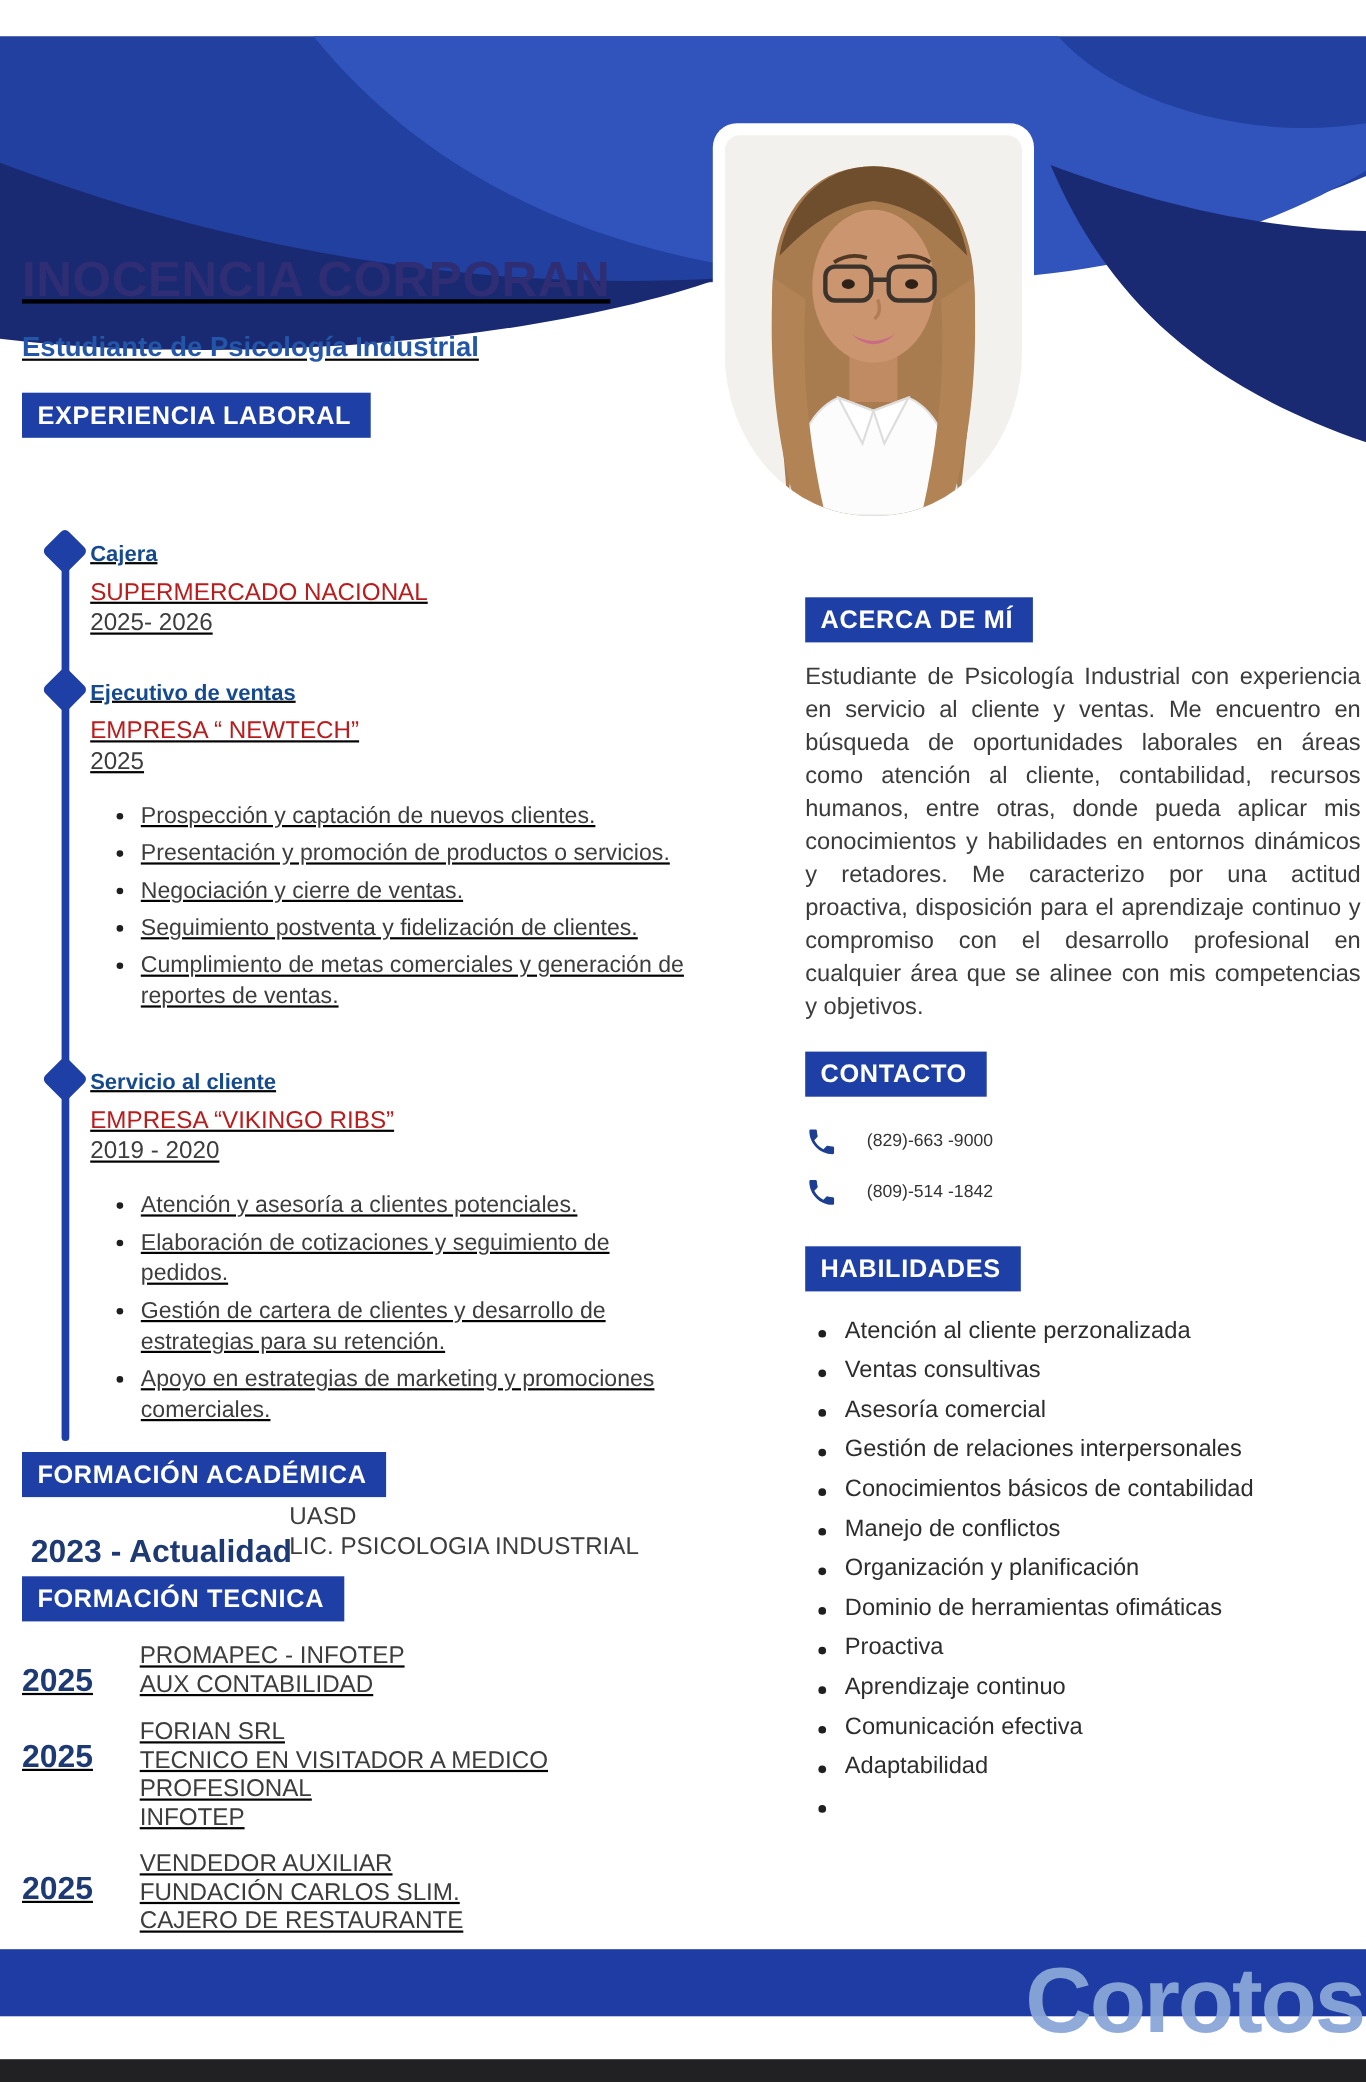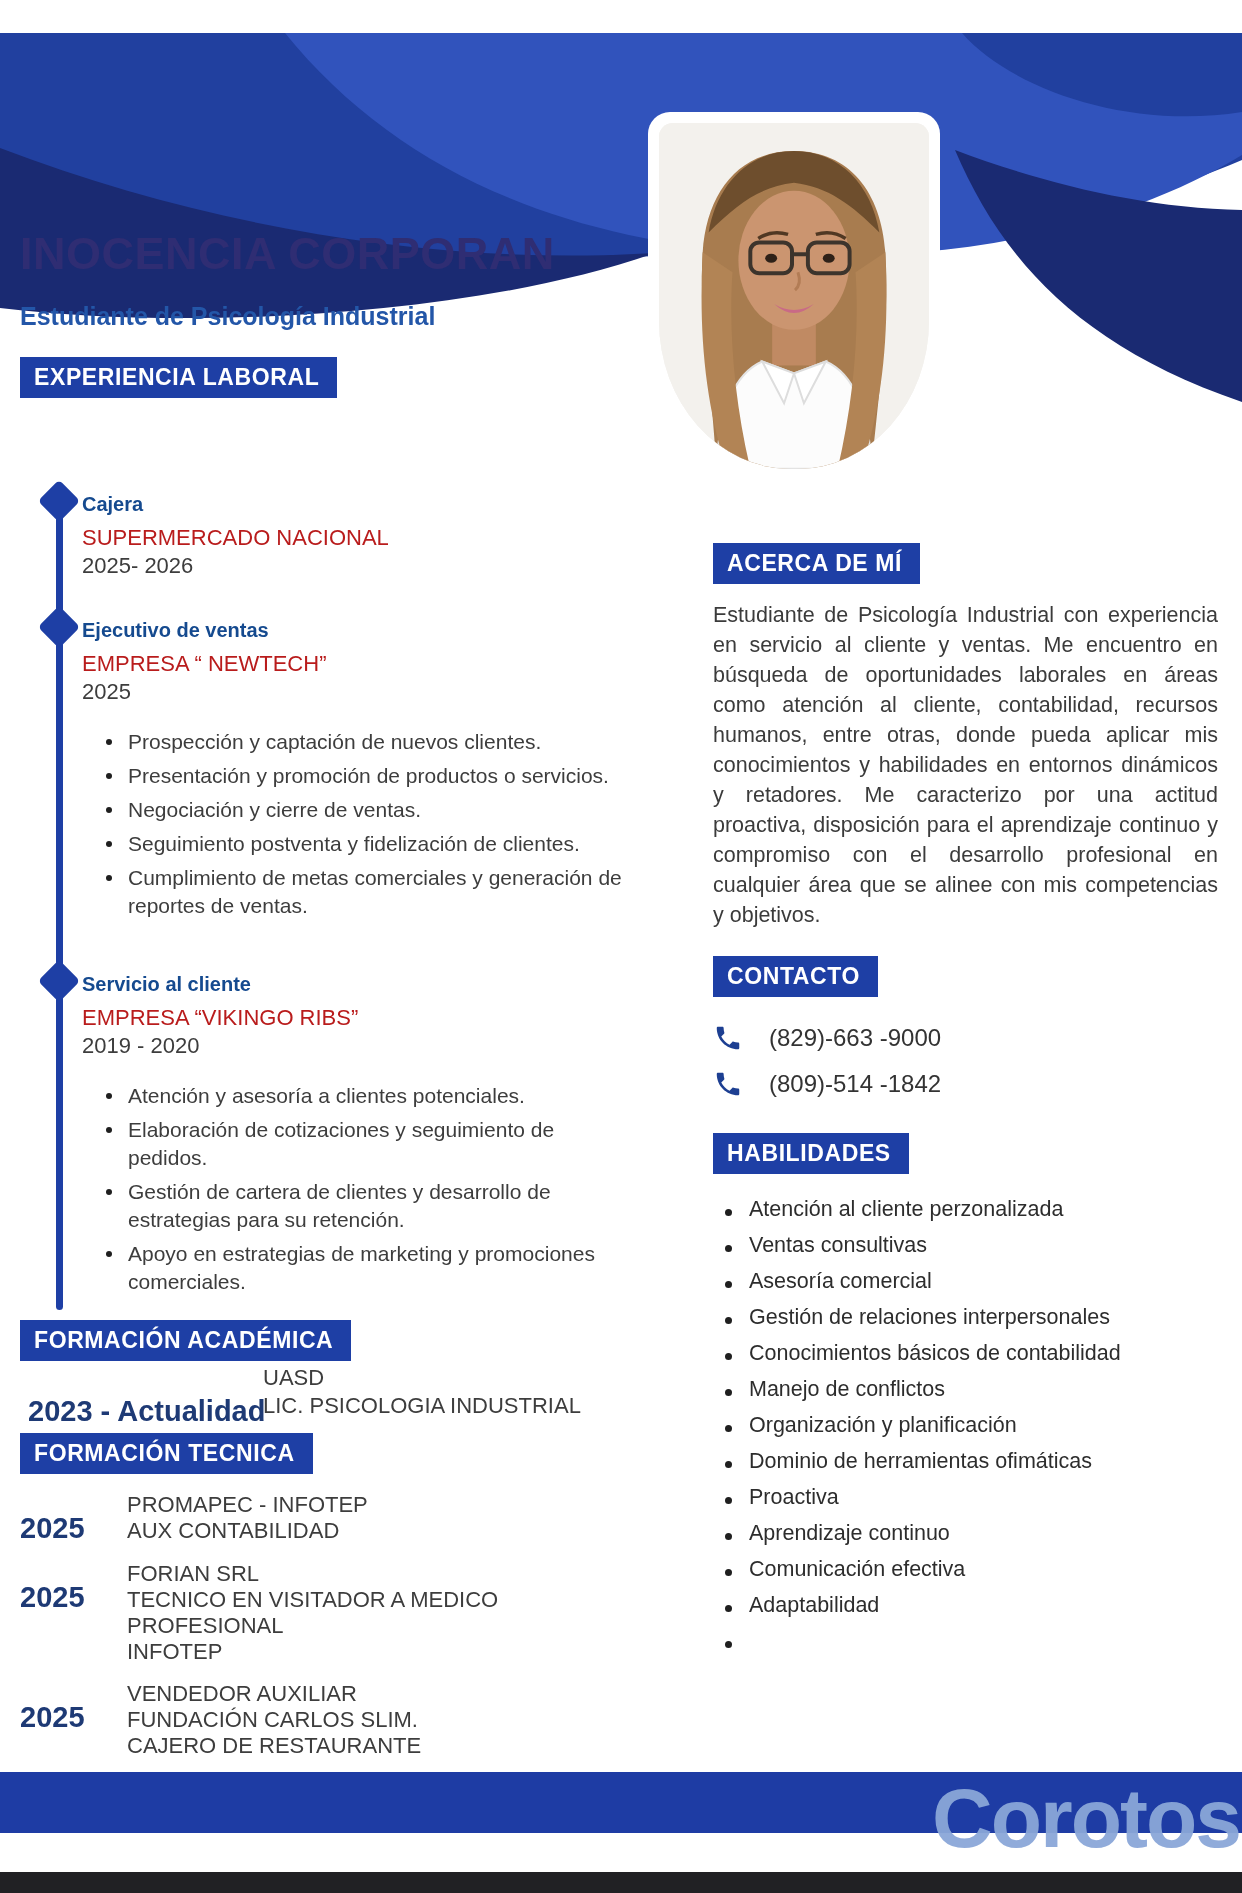--- a/index.html
+++ b/index.html
@@ -18,21 +18,21 @@
   .photo-inner{
     width:100%;height:100%;overflow:hidden;
     border-radius:14px 14px 132px 132px / 14px 14px 148px 148px;background:#f3f1ed;
   }
   
   .chip{
     display:inline-block;background:#1e3fa5;color:#ffffff;font-weight:700;
     font-size:23px;letter-spacing:.6px;padding:9px 18px 9px 14px;line-height:23px;
   }
   
-  .left-col{position:absolute;left:20px;top:228px;width:614px;z-index:2;}
+  .left-col{position:absolute;left:20px;top:228px;width:614px;z-index:2;text-decoration:underline;}
   .person-name{margin:0;font-size:45px;line-height:52px;font-weight:700;color:#2f2d73;letter-spacing:.5px;}
   .person-title{margin-top:22px;font-size:25px;font-weight:700;color:#2356a8;}
   .chip-exp{margin-top:26px;}
   .jobs{position:relative;margin-top:86px;}
   .timeline-line{position:absolute;left:36px;top:22px;bottom:-14px;width:7px;background:#1e3fa5;border-radius:4px;}
   .job{position:relative;padding-left:62px;}
   .job + .job{margin-top:44px;}
   .job:nth-of-type(3){margin-top:30px;}
   .diamond{
     position:absolute;left:24px;top:2px;width:30px;height:30px;background:#1e3fa5;
@@ -54,29 +54,29 @@
   .acad-period{position:absolute;left:8px;top:26px;font-size:29px;font-weight:700;color:#1e3a75;}
   .acad-school{position:absolute;left:243px;top:-4px;font-size:22px;color:#3d3d3d;}
   .acad-degree{position:absolute;left:243px;top:24px;font-size:22px;color:#3d3d3d;}
   .chip-tech{margin-top:6px;}
   .technical{margin-top:18px;}
   .tech-row{display:grid;grid-template-columns:107px 1fr;margin-bottom:16px;}
   .tech-year{font-size:29px;font-weight:700;color:#1e3a75;margin-top:20px;}
   .tech-row:last-child .tech-year{margin-top:0;}
   .tech-line{font-size:22px;line-height:26px;color:#3d3d3d;}
   
-  .right-col{position:absolute;left:713px;top:543px;width:505px;z-index:2;}
+  .right-col{position:absolute;left:732px;top:543px;width:505px;z-index:2;}
   .about-text{
     margin-top:16px;font-size:21.5px;line-height:30px;color:#3b3b3b;text-align:justify;
   }
   .chip-contact{margin-top:26px;}
   .contacts{margin-top:18px;}
   .contact-row{display:flex;align-items:center;height:46px;}
   .cicon{width:40px;display:flex;align-items:center;}
-  .contact-value{font-size:24px;color:#333333;margin-left:16px;}
+  .contact-value{font-size:16px;color:#333333;margin-left:16px;}
   .chip-skills{margin-top:26px;}
   .skills{list-style:none;margin:22px 0 0 8px;padding:0;}
   .skill{
     position:relative;padding-left:28px;font-size:21.5px;line-height:27px;color:#2d2d2d;
     margin-bottom:9px;min-height:27px;
   }
   .skill::before{
     content:"";position:absolute;left:4px;top:13px;width:7px;height:7px;border-radius:50%;background:#1f1f1f;
   }
   

